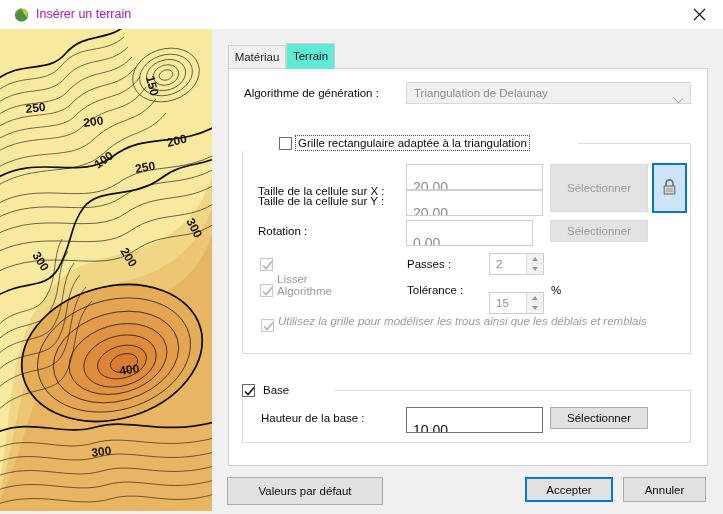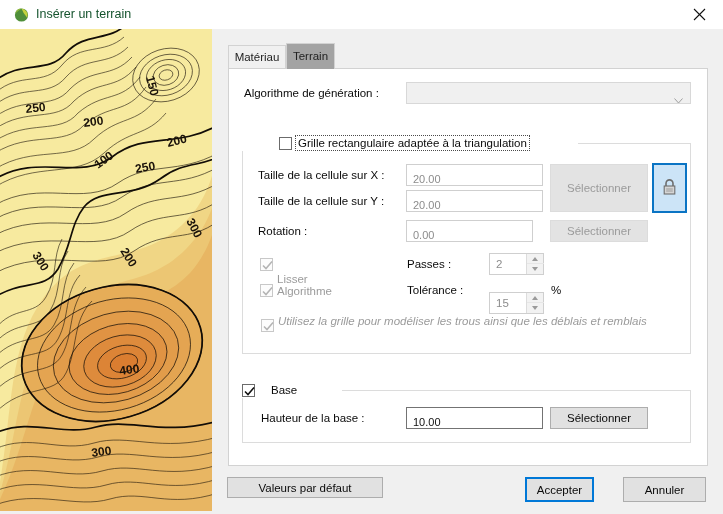--- a/index.html
+++ b/index.html
@@ -7,43 +7,43 @@
   body{
     width:723px;height:514px;position:relative;overflow:hidden;
     background:#f0f0f0;
     font-family:"Liberation Sans",sans-serif;
     font-size:11.5px;color:#0a0a0a;
   }
 
   
   .titlebar{position:absolute;left:0;top:0;width:723px;height:29px;background:#ffffff;}
   .title-icon{position:absolute;left:13px;top:6px;width:17px;height:17px;}
-  .title-text{position:absolute;left:36px;top:0;height:29px;line-height:29px;font-size:12.5px;color:#14532d;white-space:nowrap;}
+  .title-text{position:absolute;left:36px;top:0;height:29px;line-height:29px;font-size:12.5px;color:#a21caf;white-space:nowrap;}
   .close-btn{position:absolute;left:676px;top:0;width:46px;height:29px;display:flex;align-items:center;justify-content:center;}
 
   
   .backdrop{position:absolute;left:0;top:29px;width:212px;height:482px;overflow:hidden;}
   .backdrop svg{display:block;width:212px;height:482px;}
 
   
   .surface{position:absolute;left:212px;top:29px;width:511px;height:485px;background:#f0f0f0;}
   .bottomstrip{position:absolute;left:0;top:511px;width:723px;height:3px;background:#f0f0f0;}
 
   
   .tab{position:absolute;height:24px;line-height:23px;text-align:center;
        background:#f0f0f0;border:1px solid #d2d2d2;border-bottom:none;color:#222;font-size:11.5px;}
   .tab.inactive{left:228px;top:45px;width:58px;}
-  .tab.active{left:286px;top:43px;width:49px;height:26px;line-height:24px;background:#a3a3a3;border-color:#d2d2d2;z-index:3;}
+  .tab.active{left:286px;top:43px;width:49px;height:26px;line-height:24px;background:#5eead4;border-color:#d2d2d2;z-index:3;}
   .panel{position:absolute;left:228px;top:68px;width:480px;height:398px;background:#ffffff;border:1px solid #d2d2d2;z-index:2;}
 
   
   .lbl{position:absolute;white-space:nowrap;line-height:14px;color:#0a0a0a;}
   .lbl.dis{color:#9b9b9b;}
   .fld{position:absolute;height:22px;line-height:20px;background:#ffffff;border:1px solid #cfcfcf;
-       color:#8c8c8c;padding:4px 6px;font-size:11px;overflow:hidden;white-space:nowrap;}
+       color:#8c8c8c;padding:12px 6px;font-size:14px;overflow:hidden;white-space:nowrap;}
   .fld.en{border:1px solid #737373;color:#101010;}
   .combo{position:absolute;height:22px;line-height:20px;background:#f0f0f0;border:1px solid #d8d8d8;
          color:#8c8c8c;padding:0 20px 0 7px;font-size:11.5px;white-space:nowrap;overflow:hidden;}
   .combo .chev{position:absolute;right:7px;top:7px;width:9px;height:6px;}
   .btn{position:absolute;background:#e3e3e3;border:1px solid #dcdcdc;color:#9b9b9b;
        display:flex;align-items:center;justify-content:center;font-size:11.5px;text-align:center;}
   .btn.en{background:#e1e1e1;border:1px solid #adadad;color:#0a0a0a;}
   .btn.def{border:2px solid #0078d7;background:#e1e1e1;color:#0a0a0a;}
   .lockbtn{position:absolute;background:#cce4f7;border:2px solid #0a74c4;display:flex;align-items:center;justify-content:center;}
 
@@ -164,34 +164,35 @@
     </svg>
   </div>
 </div>
 
 <div class="tab inactive">Matériau</div>
 <div class="tab active">Terrain</div>
 <div class="panel"></div>
 
 <div class="lbl" style="left:244px;top:86px;z-index:5;">Algorithme de génération :</div>
 <div class="combo" style="left:406px;top:82px;width:285px;z-index:5;">
+  <span>Triangulation de Delaunay</span>
   <span class="chev">
     <svg width="9" height="6" viewBox="0 0 9 6">
         <polyline points="0.5,0.5 4.5,5 8.5,0.5" fill="none" stroke="#9e9e9e" stroke-width="1"></polyline>
       </svg>
   </span>
 </div>
 
 <div class="group" style="left:242px;top:143px;width:449px;height:211px;z-index:5;"></div>
 <div class="grouphead" style="left:242px;top:135px;padding-right:48px;z-index:6;padding-left:37px;">
   <span class="cb" style="position:relative;left:0;top:0;flex:0 0 13px;"></span>
   <span class="focusring" style="margin-left:3px;">Grille rectangulaire adaptée à la triangulation</span>
 </div>
 
-<div class="lbl" style="left:258px;top:168px;z-index:6;text-align:center;">Taille de la cellule sur X :</div>
+<div class="lbl" style="left:258px;top:184px;z-index:6;text-align:center;">Taille de la cellule sur X :</div>
 <div class="fld" style="left:406px;top:164px;width:137px;z-index:6;">20.00</div>
 <div class="lbl" style="left:258px;top:194px;z-index:6;">Taille de la cellule sur Y :</div>
 <div class="fld" style="left:406px;top:190px;width:137px;z-index:6;">20.00</div>
 <div class="btn" style="left:550px;top:164px;width:98px;height:48px;z-index:6;">Sélectionner</div>
 <div class="lockbtn" style="left:652px;top:163px;width:35px;height:50px;z-index:6;">
   <span>
     <svg width="15" height="18" viewBox="0 0 15 18">
       <path d="M4 8 V5.4 A3.5 3.5 0 0 1 11 5.4 V8" fill="none" stroke="#6e6e6e" stroke-width="1.6"></path>
       <rect x="2.2" y="8" width="10.6" height="8" fill="#d5d5d5" stroke="#6e6e6e" stroke-width="1.1"></rect>
       <line x1="4.2" y1="11" x2="10.8" y2="11" stroke="#8e8e8e" stroke-width="0.8"></line>
@@ -250,21 +251,21 @@
 </div>
 <div class="lbl dis" style="left:278px;top:314px;z-index:6;font-style:italic;">Utilisez la grille pour modéliser les trous ainsi que les déblais et remblais</div>
 
 <div class="group" style="left:242px;top:390px;width:449px;height:53px;z-index:5;"></div>
 <div class="grouphead" style="left:242px;top:382px;padding-right:45px;z-index:6;">
   <span class="cb" style="position:relative;left:0;top:0;flex:0 0 13px;">
     <svg width="11" height="11" viewBox="0 0 11 11">
         <polyline points="1,5.4 4,8.6 10,1.4" fill="none" stroke="#111" stroke-width="1.5"></polyline>
       </svg>
   </span>
-  <span style="margin-left:16px;">Base</span>
+  <span style="margin-left:8px;">Base</span>
 </div>
 <div class="lbl" style="left:261px;top:411px;z-index:6;">Hauteur de la base :</div>
 <div class="fld en" style="left:406px;top:407px;width:137px;z-index:6;">10.00</div>
 <div class="btn en" style="left:550px;top:407px;width:98px;height:22px;z-index:6;">Sélectionner</div>
 
-<div class="btn en" style="left:227px;top:477px;width:156px;height:21px;">Valeurs par défaut</div>
-<div class="btn def" style="left:525px;top:477px;width:69px;height:25px;">Accepter</div>
+<div class="btn en" style="left:227px;top:477px;width:156px;height:28px;">Valeurs par défaut</div>
+<div class="btn def" style="left:525px;top:477px;width:88px;height:25px;">Accepter</div>
 <div class="btn en" style="left:623px;top:477px;width:83px;height:25px;">Annuler</div>
 
 </body></html>

